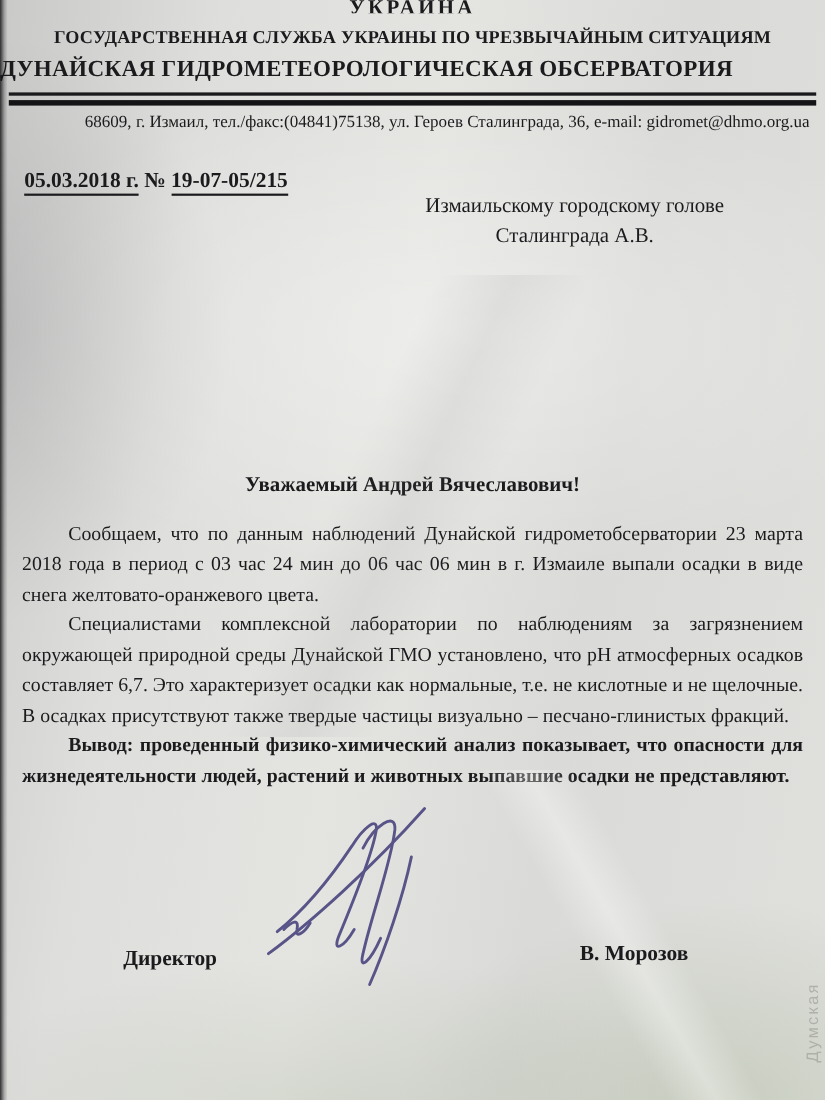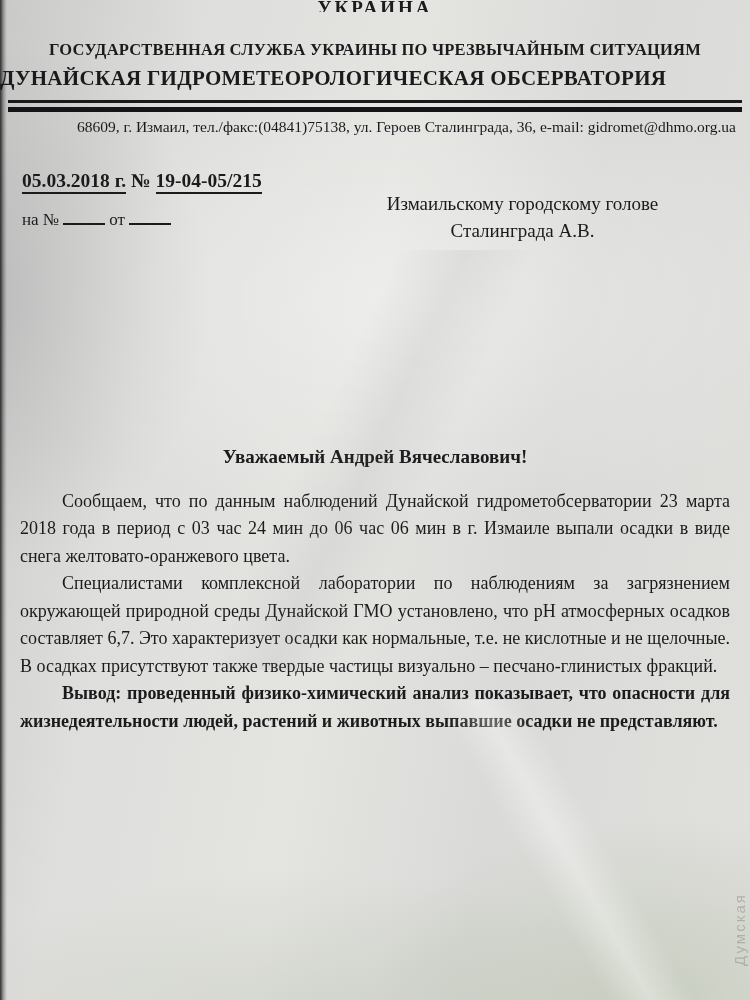--- a/index.html
+++ b/index.html
@@ -38,21 +38,21 @@
 
   
   .country-clip {
     height: 12px; overflow: hidden; text-align: center;
   }
   .country-clip .country {
     display: inline-block; margin-top: -13px;
     font-weight: bold; font-size: 19px; letter-spacing: 3px;
   }
   .agency {
-    margin-top: 28px; text-align: center;
+    margin-top: 12px; text-align: center;
     font-weight: bold; font-size: 16.5px; letter-spacing: 0.2px;
   }
   .org {
     margin-top: 6px; text-align: left;
     font-weight: bold; font-size: 21px; letter-spacing: 0.3px;
   }
   .rules { margin: 9px 8px 0 8px; }
   .rule-thin  { height: 2.5px; background: #1a1a1c; }
   .rule-thick { height: 5px; background: #141416; margin-top: 4px; }
   .contact {
@@ -125,34 +125,44 @@
     <div class="rule-thin"></div>
     <div class="rule-thick"></div>
   </div>
   <div class="contact">68609, г. Измаил,  тел./факс:(04841)75138, ул. Героев Сталинграда, 36, e-mail: gidromet@dhmo.org.ua</div>
 
   <div class="ref-row">
     <div class="ref-left">
       <div class="ref-number-line">
         <span class="u">05.03.2018 г.</span>
         <span>№</span>
-        <span class="u">19-04-05/215</span>
-      </div>
-      <div class="reply-line">
-        <span>на №</span><span class="blank"></span><span>от</span><span class="blank"></span>
+        <span class="u">19-07-05/215</span>
       </div>
     </div>
     <div class="addressee">
       <div>Измаильскому городскому голове</div>
       <div>Сталинграда А.В.</div>
     </div>
   </div>
 
   <div class="salutation">Уважаемый Андрей Вячеславович!</div>
   <div class="body-text">
     <p>Сообщаем, что по данным наблюдений Дунайской гидрометобсерватории 23 марта 2018 года в период с 03 час 24 мин до 06 час 06 мин в г. Измаиле выпали осадки в виде снега желтовато-оранжевого цвета.</p>
     <p>Специалистами комплексной лаборатории по наблюдениям за загрязнением окружающей природной среды Дунайской ГМО установлено, что pH атмосферных осадков составляет 6,7. Это характеризует осадки как нормальные, т.е. не кислотные и не щелочные. В осадках присутствуют также твердые частицы визуально – песчано-глинистых фракций.</p>
     <p class="bold">Вывод: проведенный физико-химический анализ показывает, что опасности для жизнедеятельности людей, растений и животных выпавшие осадки не представляют.</p>
   </div>
 
+  <div class="sig-row">
+    <span class="sig-title">Директор</span>
+    <svg class="sig-svg" width="210" height="172" viewBox="0 0 210 172">
+      <g fill="none" stroke="#4c4880" stroke-width="2.6" stroke-linecap="round" opacity="0.92">
+        <path d="M14 120 C 34 104, 58 78, 82 42 C 92 26, 106 14, 104 28 C 100 52, 80 100, 70 124 C 64 139, 74 135, 84 118"></path>
+        <path d="M92 44 C 102 24, 122 10, 121 27 C 118 56, 100 104, 92 140 C 88 156, 98 148, 108 126"></path>
+        <path d="M6 140 C 44 112, 100 62, 148 8"></path>
+        <path d="M136 52 C 128 90, 112 136, 98 168"></path>
+        <path d="M20 118 C 28 110, 34 108, 32 118 C 30 126, 38 122, 44 112"></path>
+      </g>
+    </svg>
+    <span class="sig-name">В. Морозов</span>
+  </div>
 
   <div class="watermark">Думская</div>
 </div>
 
 </body></html>

